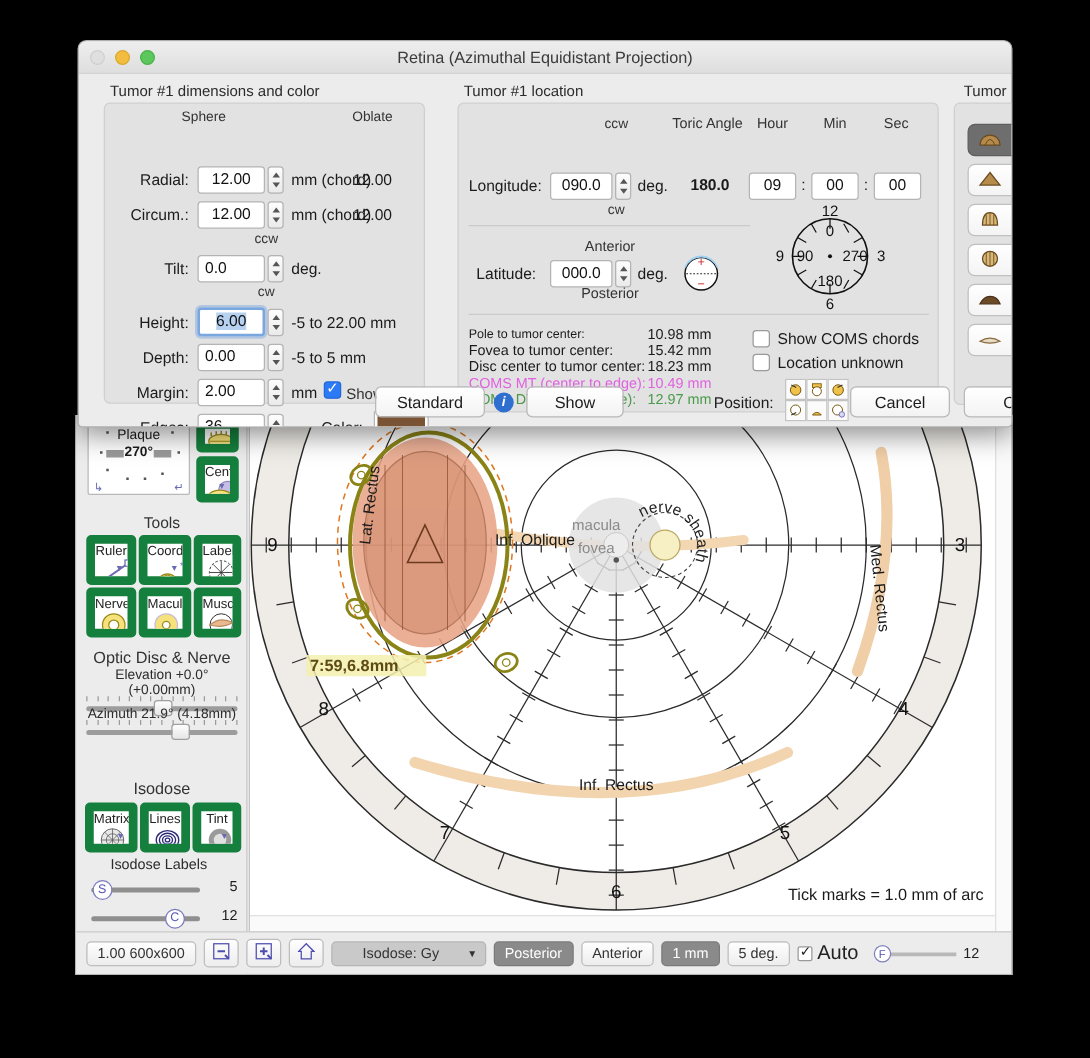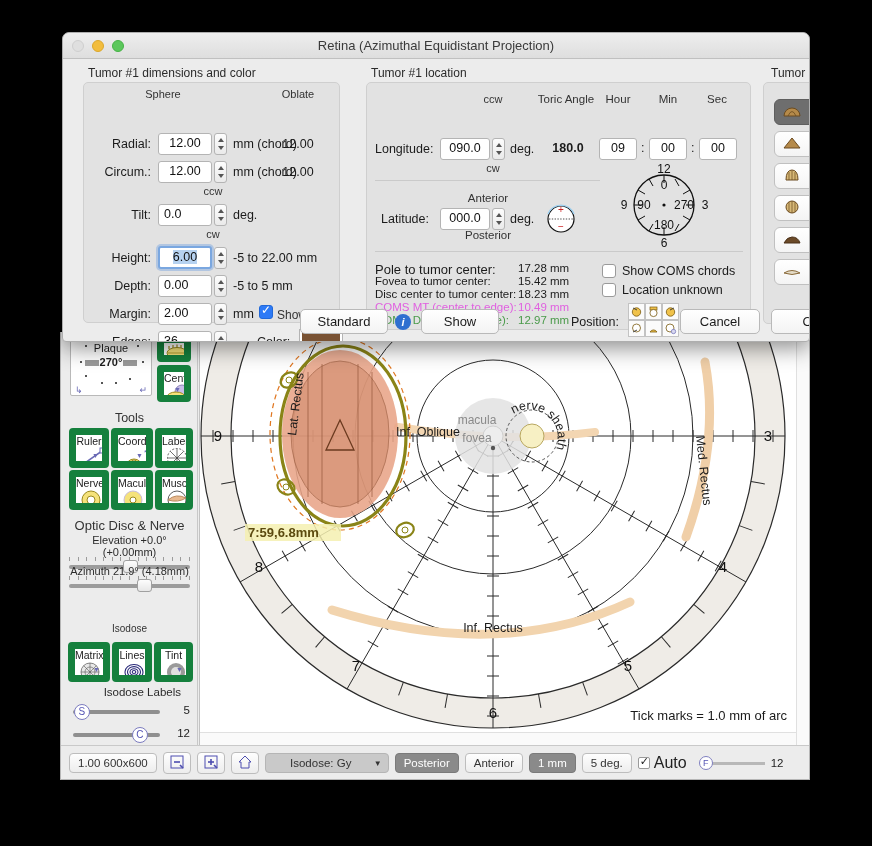--- a/index.html
+++ b/index.html
@@ -86,21 +86,21 @@
   }
   .iso-knob {
     position: absolute; top: 1px; width: 16px; height: 16px;
     border-radius: 50%; background: #fff; border: 1px solid #7b7bbf;
     color: #5555b5; font-size: 10px; text-align: center; line-height: 14px;
   }
   .iso-val {
     position: absolute; right: 0; top: 1px; width: 24px; text-align: right;
     font-size: 11.5px; color: #222;
   }
-  .iso-cap { position:absolute; left:0; right:16px; text-align:right; font-size:11.5px; }
+  .iso-cap { position:absolute; left:0; right:4px; text-align:center; font-size:11.5px; }
 
   
   #canvas-wrap {
     position: absolute; left: 138px; top: 0; right: 0; bottom: 34px;
     background: #fff; border-left: 1px solid #c3c3c3;
     overflow: hidden;
   }
   #canvas-wrap .scroll-v {
     position:absolute; right:0; top:0; bottom:0; width:13px;
     background:#fafafa; border-left:1px solid #e0e0e0;
@@ -387,21 +387,21 @@
               <i></i>
               <i></i>
               <i></i>
               <i></i>
               <i></i>
             </div>
           <div class="sl-knob" style="left:62%;margin-left:-7px;"></div>
         </div>
       </div>
 
-      <div class="sb-sec-title" style="position:absolute;left:0;top:288px;width:137px;font-size:10px;">Isodose</div>
+      <div class="sb-sec-title" style="position:absolute;left:0;top:288px;width:137px;font-size:13px;">Isodose</div>
 
       <div class="tool-btn" style="left:7px;top:310px;width:42px;height:40px;">
         <span class="tlabel">Matrix</span>
         <svg width="30" height="22" viewBox="0 0 30 22">
           <circle cx="15" cy="11" r="9" fill="#e8e8e8" stroke="#555" stroke-width="0.7"></circle>
           <g stroke="#555" stroke-width="0.6">
             <line x1="15" y1="2" x2="15" y2="20"></line>
               <line x1="6" y1="11" x2="24" y2="11"></line>
             <line x1="8.6" y1="4.6" x2="21.4" y2="17.4"></line>
               <line x1="21.4" y1="4.6" x2="8.6" y2="17.4"></line>
@@ -863,22 +863,22 @@
     <svg style="position:absolute;left:481px;top:168px;" width="34" height="34" viewBox="0 0 34 34">
       <circle cx="17" cy="18" r="13" fill="#fff" stroke="#111" stroke-width="1.2"></circle>
       <path d="M4 13 A14 14 0 0 1 30 13" fill="none" stroke="#9fd0ef" stroke-width="1.6"></path>
       <line x1="5" y1="18" x2="29" y2="18" stroke="#222" stroke-width="0.8" stroke-dasharray="1.4 1.4"></line>
       <text x="17" y="12" text-anchor="middle" font-size="10" fill="#cc2222">+</text>
       <text x="17" y="29" text-anchor="middle" font-size="10" fill="#cc2222">−</text>
     </svg>
 
     <div class="hr" style="left:312px;top:218px;width:368px;"></div>
 
-    <div class="lbl" style="left:312px;top:229px;font-size:13px;">Pole to tumor center:</div>
-    <div class="lbl" style="left:455px;top:229px;font-size:11.5px;">17.28 mm</div>
+    <div class="lbl" style="left:312px;top:229px;font-size:10px;">Pole to tumor center:</div>
+    <div class="lbl" style="left:455px;top:229px;font-size:11.5px;">10.98 mm</div>
     <div class="lbl" style="left:312px;top:242px;font-size:11.5px;">Fovea to tumor center:</div>
     <div class="lbl" style="left:455px;top:242px;font-size:11.5px;">15.42 mm</div>
     <div class="lbl" style="left:312px;top:255px;font-size:11.5px;text-align:right;">Disc center to tumor center:</div>
     <div class="lbl" style="left:455px;top:255px;font-size:11.5px;">18.23 mm</div>
     <div class="lbl" style="left:312px;top:268px;font-size:11.5px;color:#e060e0;">COMS MT (center to edge):</div>
     <div class="lbl" style="left:455px;top:268px;font-size:11.5px;color:#e060e0;">10.49 mm</div>
     <div class="lbl" style="left:312px;top:281px;font-size:11.5px;color:#4a9a4a;">COMS DT (edge to edge):</div>
     <div class="lbl" style="left:455px;top:281px;font-size:11.5px;color:#4a9a4a;">12.97 mm</div>
 
     <div class="chkbox" style="left:539px;top:231px;"></div>

